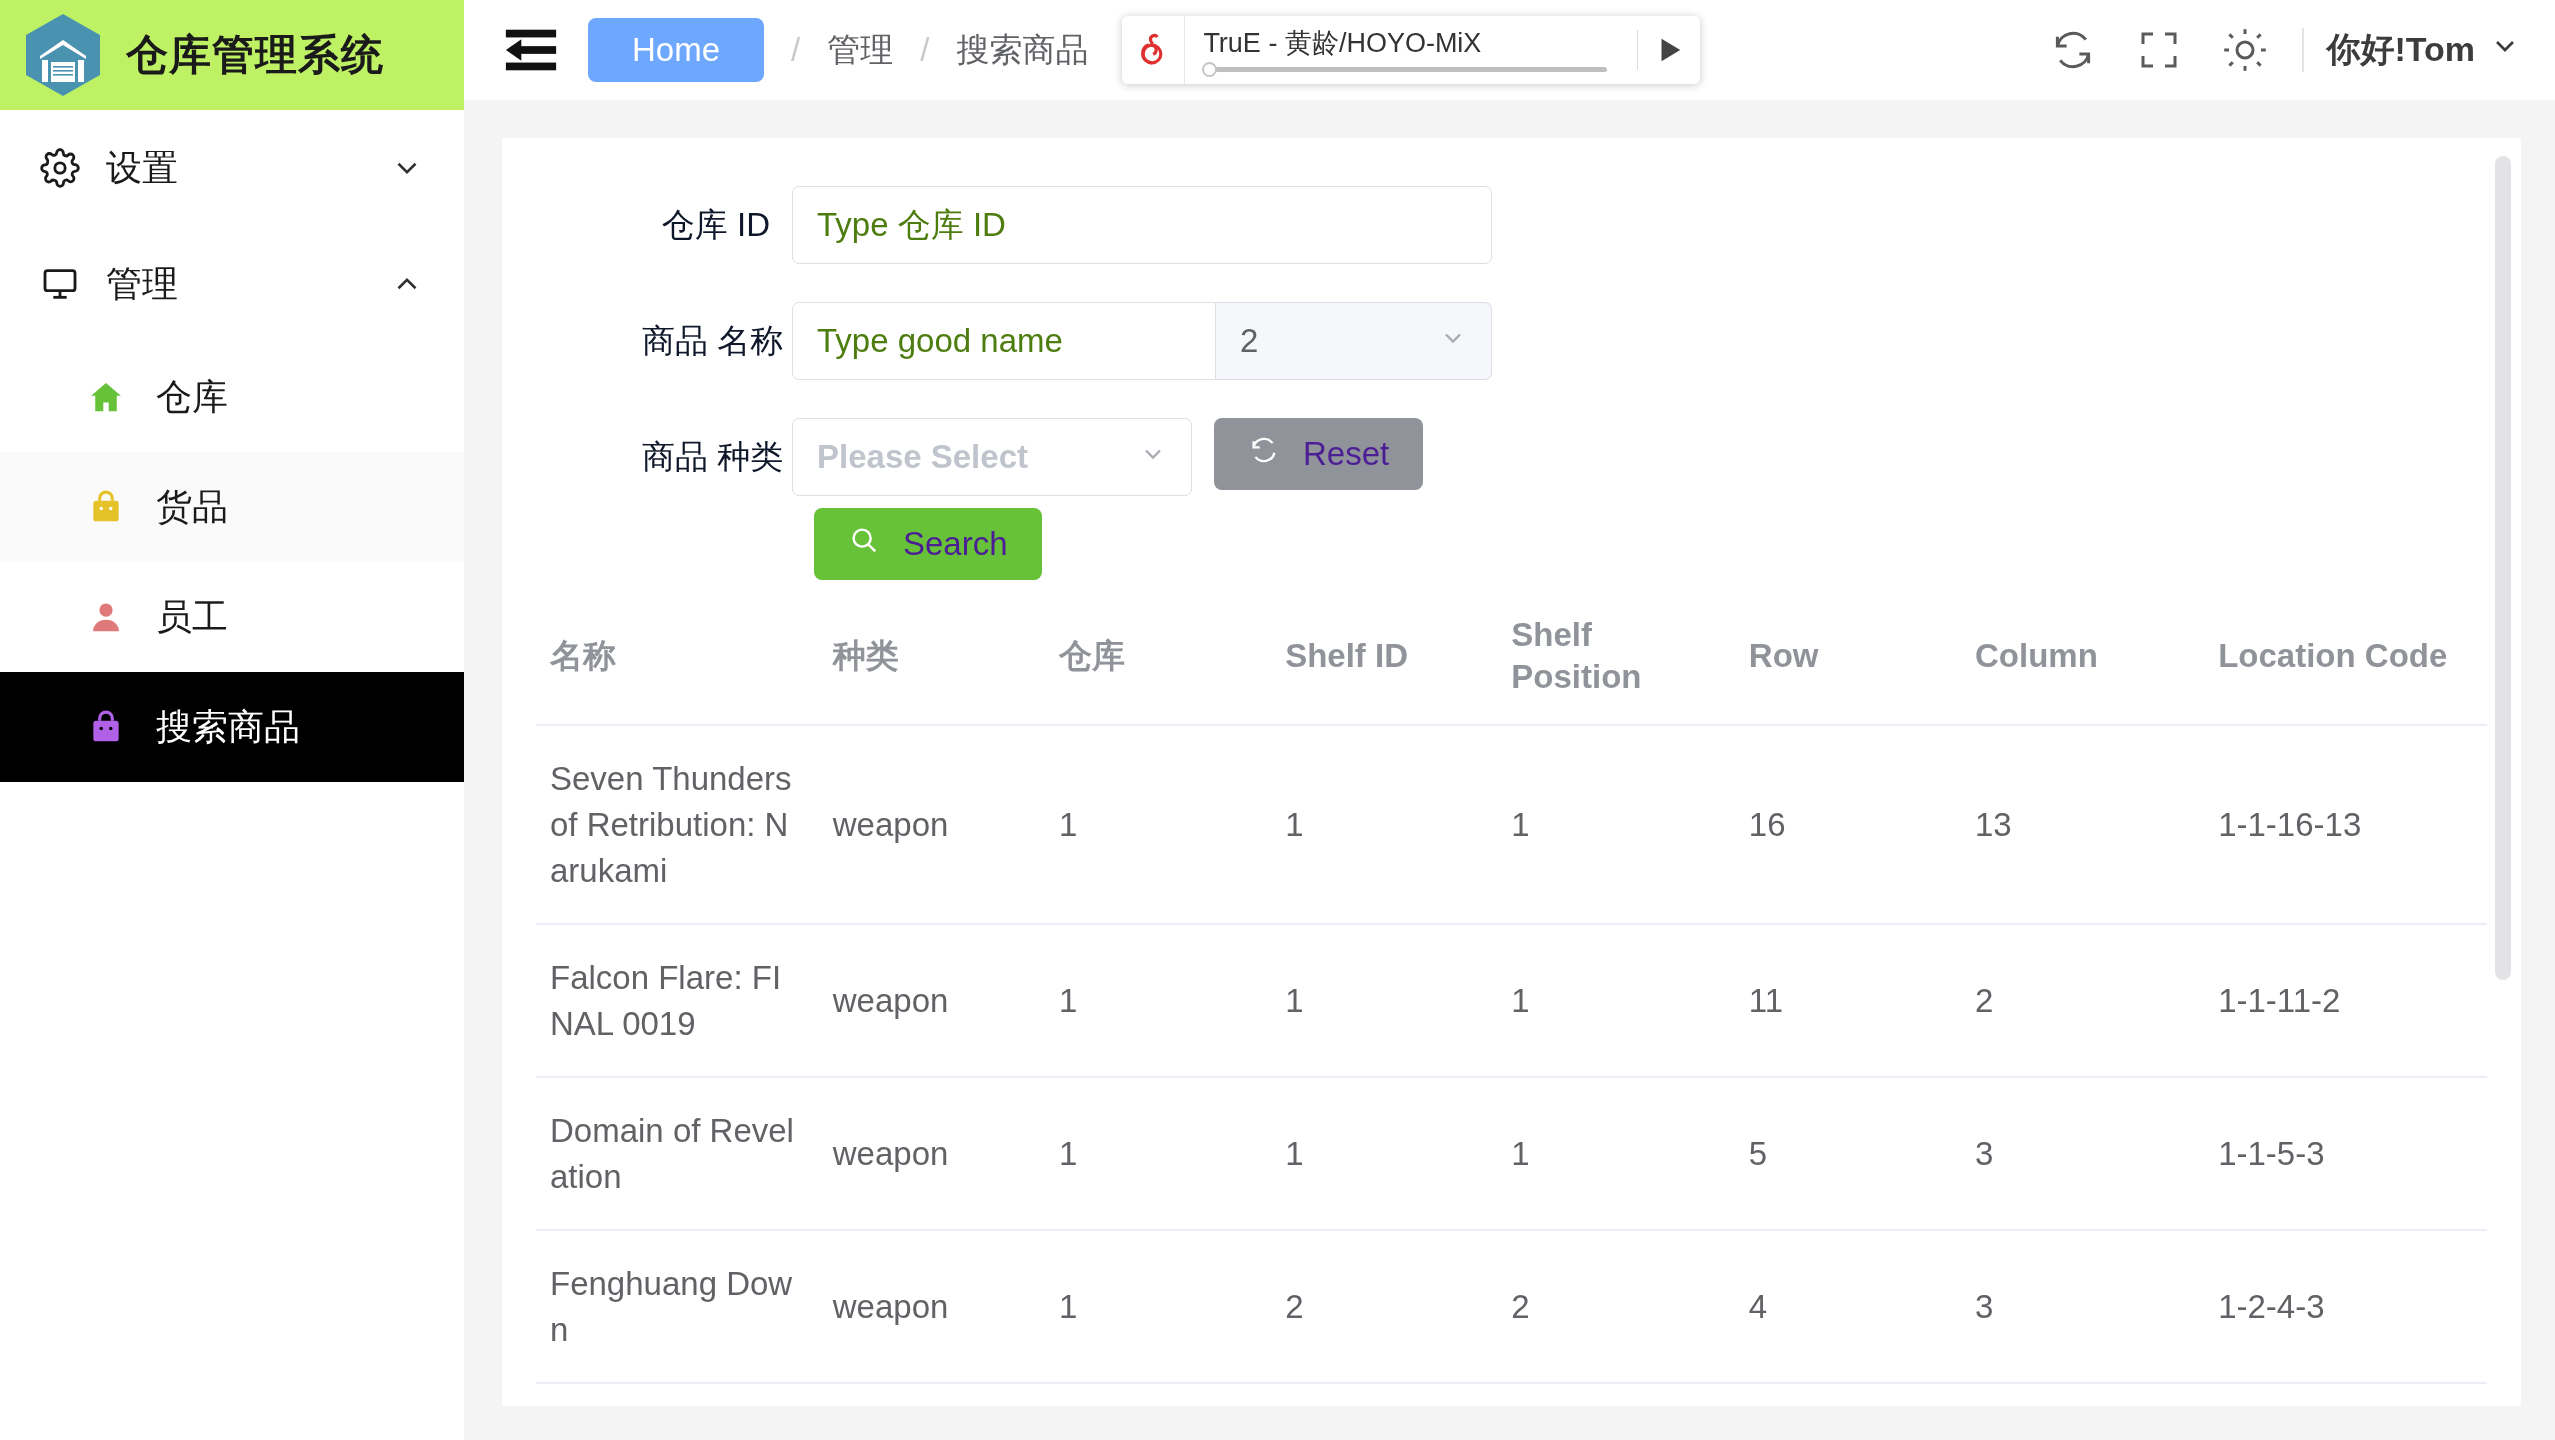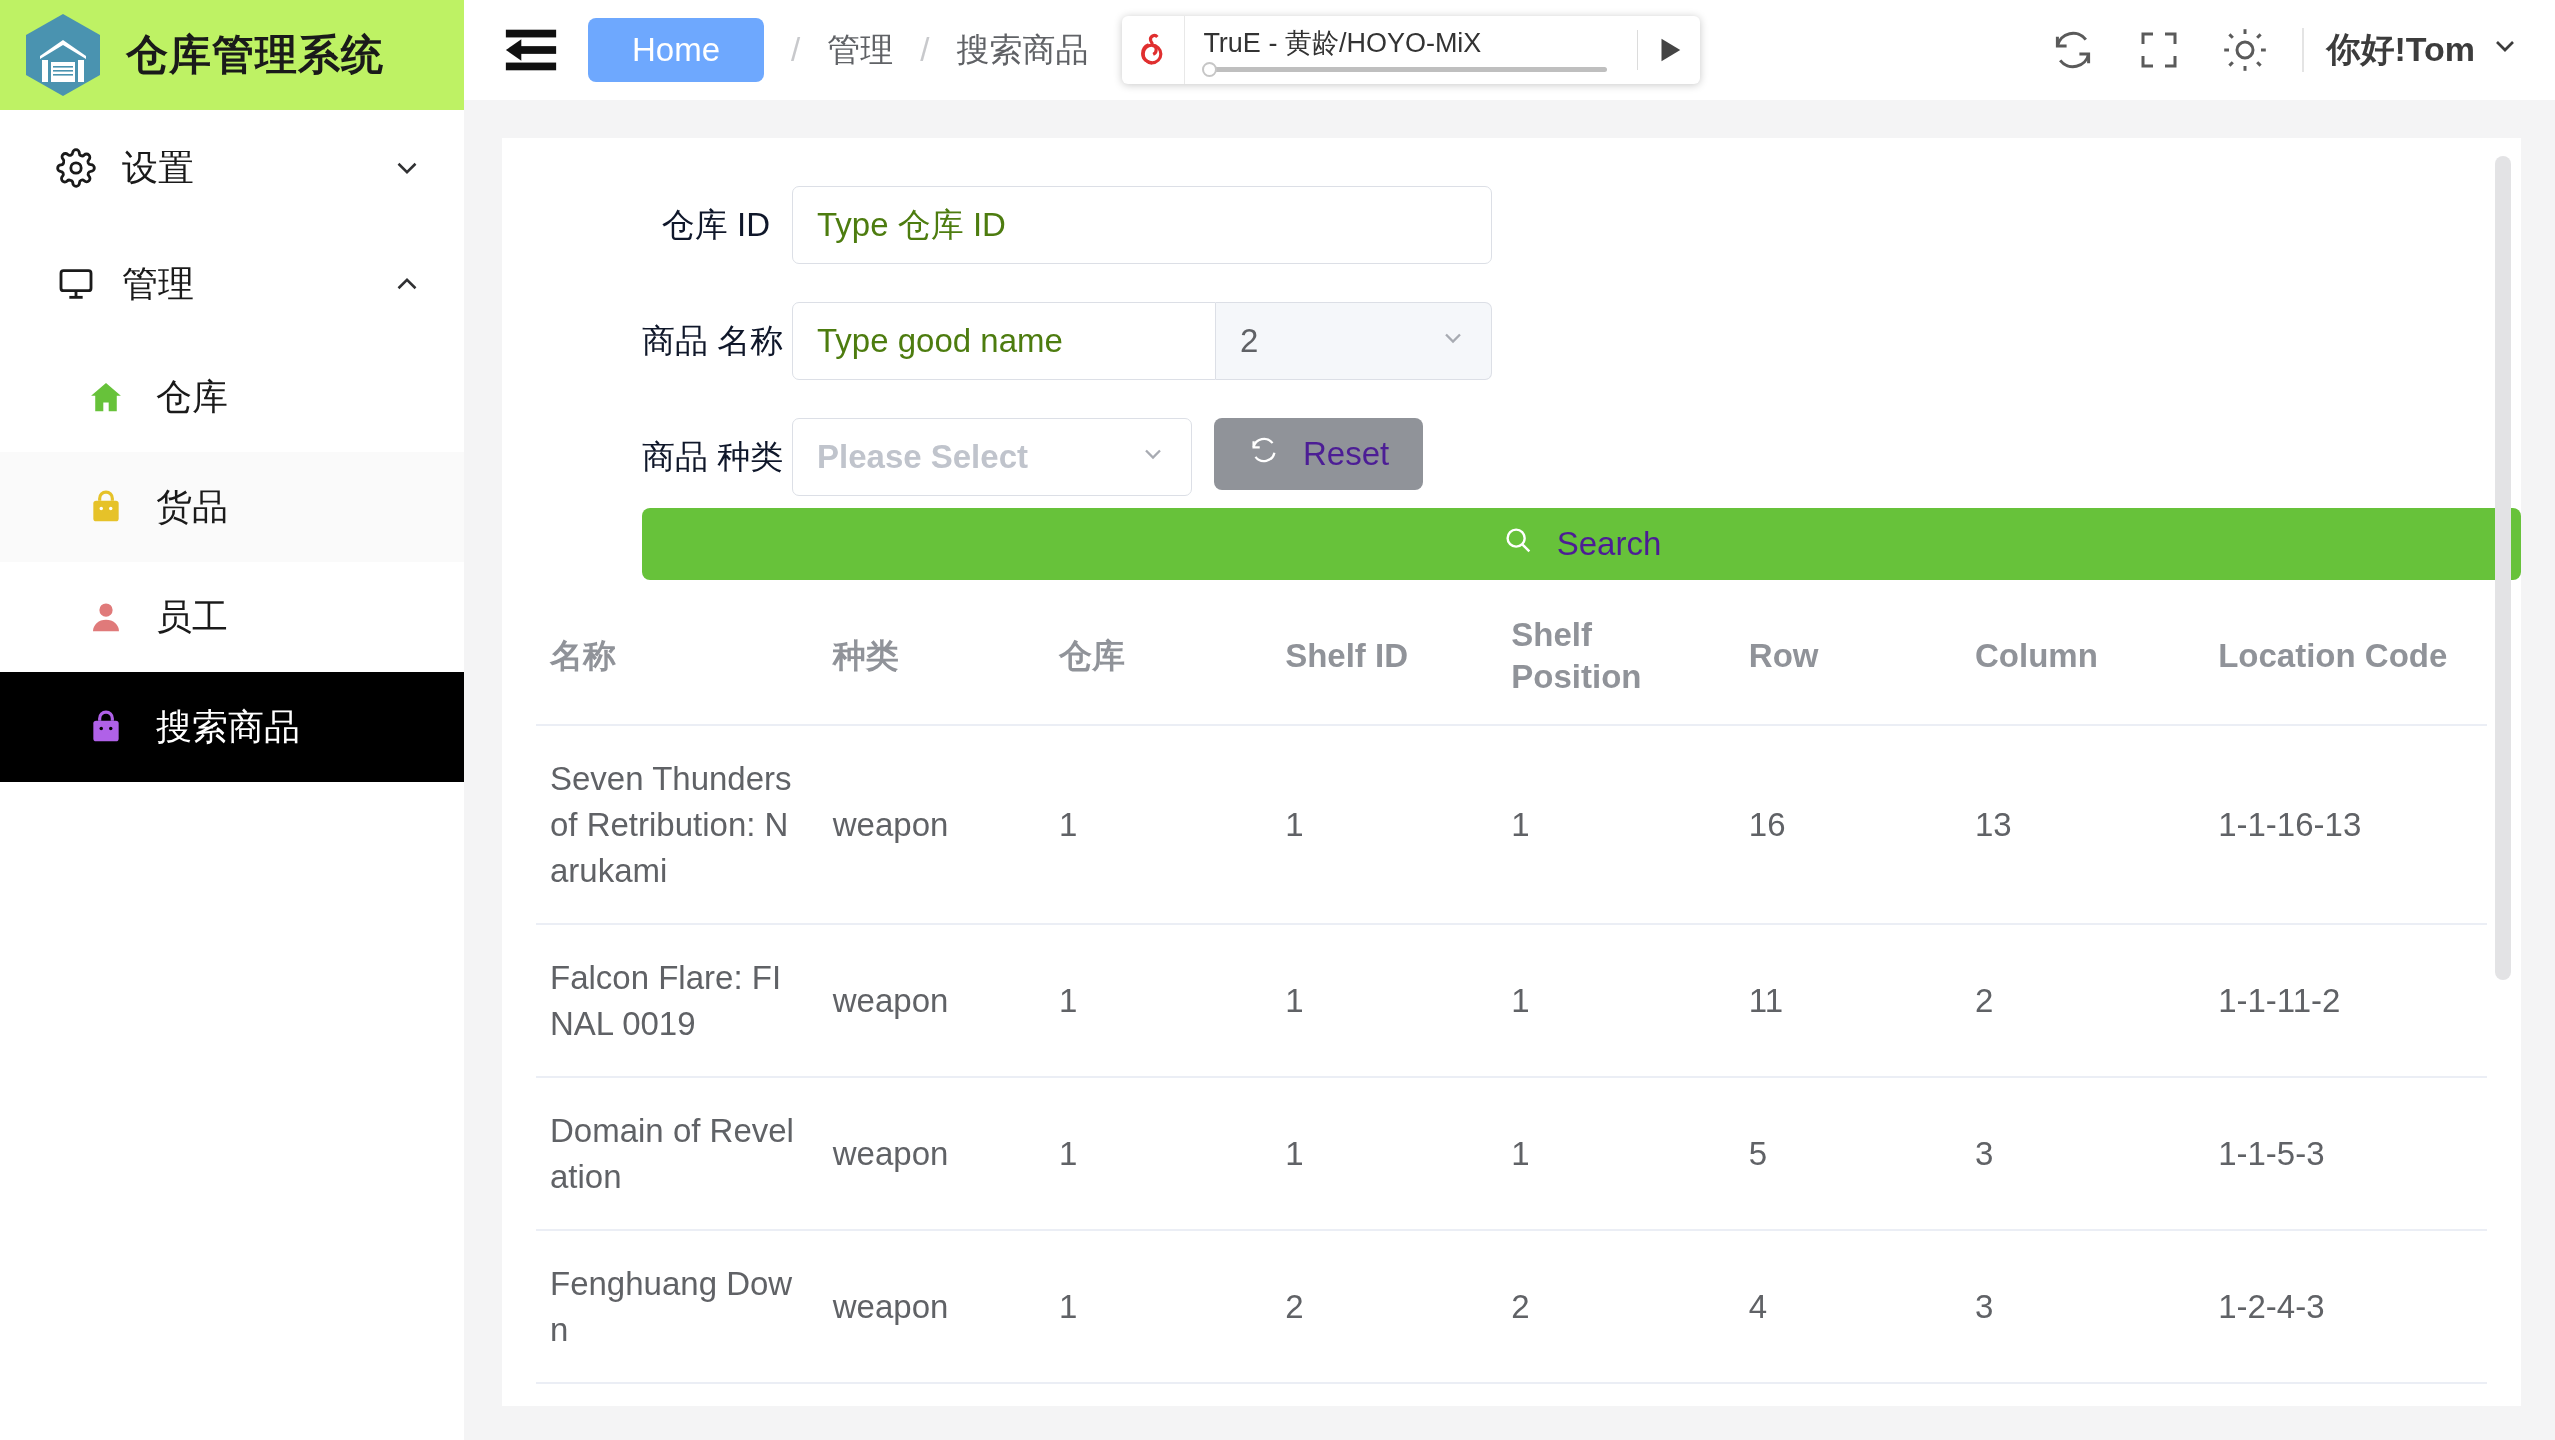--- a/index.html
+++ b/index.html
@@ -28,21 +28,21 @@
     display: flex; align-items: center; justify-content: center;
   }
   .brand-title {
     font-size: 42px; font-weight: 700; color: #1a1a1a;
     letter-spacing: 1px; white-space: nowrap;
   }
   .nav { flex: 1; background: #fff; overflow: hidden; }
 
   .nav-group-head {
     height: 116px; display: flex; align-items: center;
-    padding: 0 40px 0 56px; cursor: pointer;
+    padding: 0 40px 0 40px; cursor: pointer;
     background: #fff;
   }
   .nav-group-head .nav-ico {
     width: 44px; display: flex; align-items: center; justify-content: flex-start;
     flex-shrink: 0;
   }
   .nav-group-head .nav-lbl {
     font-size: 36px; color: #1a1a1a; margin-left: 22px; flex: 1;
     white-space: nowrap;
   }
@@ -173,21 +173,21 @@
     justify-content: space-between; padding: 0 24px;
     font-size: 33px; color: #c0c4cc; cursor: pointer; font-weight: bold;
   }
   .btn {
     height: 72px; border-radius: 8px; border: none; cursor: pointer;
     display: inline-flex; align-items: center; justify-content: center;
     gap: 23px; font-size: 33px; color: #4c1d95; padding: 0 34px;
   }
   .btn-reset { background: #909399; margin-left: 22px; }
   .btn-search { background: #67c23a; }
-  .search-row { display: flex; margin-top: -26px; flex-direction: column; }
+  .search-row { display: flex; margin-top: -26px; }
   .search-row .spacer { width: 172px; }
 
   
   .table-wrap { margin-top: 12px; padding: 0 34px 0 34px; }
   table { width: 100%; border-collapse: collapse; table-layout: fixed; }
   th {
     text-align: left; font-size: 33px; font-weight: 700; color: #909399;
     padding: 22px 14px 26px 14px; border-bottom: 2px solid #ebeef5;
     vertical-align: middle; line-height: 1.28;
   }

